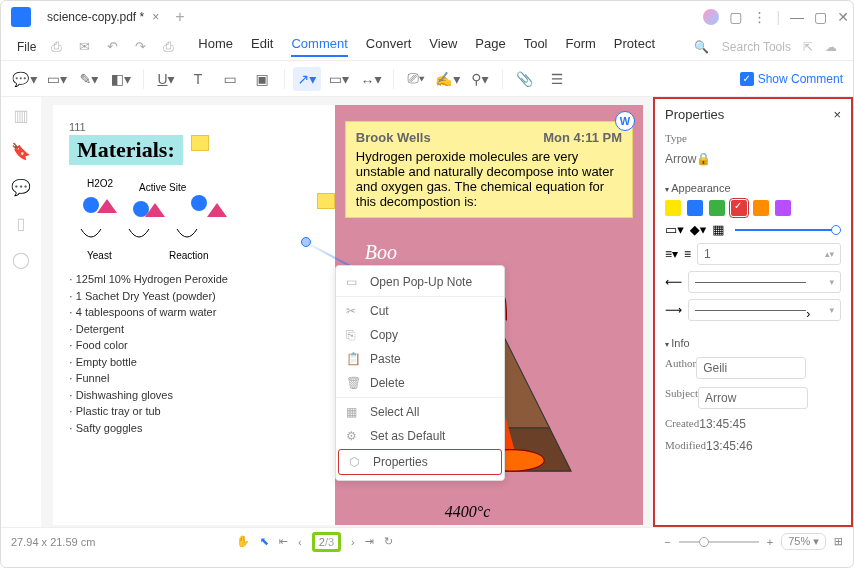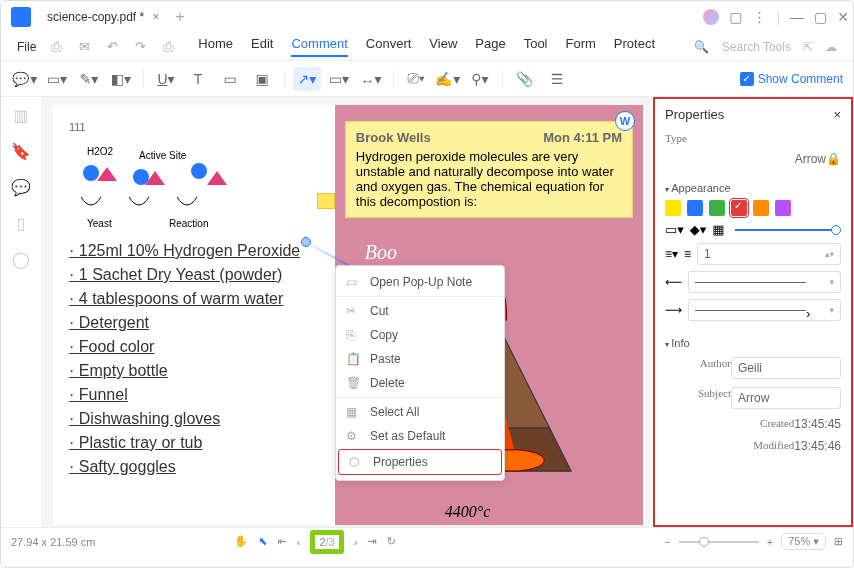--- a/index.html
+++ b/index.html
@@ -33,21 +33,21 @@
 .leftbar { width: 40px; display: flex; flex-direction: column; align-items: center; padding-top: 8px; gap: 16px; color: #ccc; }
 .leftbar div { width: 20px; height: 20px; display:flex; align-items:center; justify-content:center; }
 
 .doc { flex: 1; background: #f5f5f5; padding: 8px 12px; position: relative; overflow: hidden; }
 .page { width: 590px; height: 420px; background: #fff; position: relative; display: flex; }
 .pleft { width: 50%; padding: 16px; }
 .mats-h { display: flex; gap: 8px; }
 .mats { background: #a8e8e8; padding: 2px 8px; font: 700 22px Georgia; }
 .note { width: 18px; height: 16px; background: #ffe45c; border: 1px solid #e8c440; }
 .sketch { margin-top: 8px; height: 80px; position: relative; }
-.list { margin-top: 18px; font-size: 16px; line-height: 1.5; color: #333; text-decoration: underline; }
+.list { margin-top: 18px; font-size: 11px; line-height: 1.5; color: #333; }
 .list div::before { content: "· "; }
 .pright { width: 55%; background: #d88aa0; position: relative; }
 .sticky { margin: 16px 10px; background: #fff29c; border: 1px solid #e6d478; padding: 8px 10px; font-size: 13px; }
 .sticky .hdr { display: flex; justify-content: space-between; font-weight: 600; color: #666; margin-bottom: 4px; }
 .temp { position: absolute; bottom: 4px; left: 110px; font: italic 16px cursive; }
 .wicon { position: absolute; top: 6px; right: 8px; width: 20px; height: 20px; background: #fff; border: 1px solid #2478ff; border-radius: 50%; display:flex; align-items:center; justify-content:center; color:#2478ff; font-size:11px; font-weight:700; }
 
 .arrow-line { position: absolute; top: 144px; left: 264px; width: 90px; height: 2px; background: linear-gradient(90deg, transparent, #2478ff); transform-origin: left; transform: rotate(28deg); }
 .arrow-head { position: absolute; top: 140px; left: 260px; width: 10px; height: 10px; background: #a8c8ff; border: 1px solid #2478ff; border-radius: 50%; }
 
@@ -66,25 +66,25 @@
 .sect-h::before { content: "▾ "; font-size: 8px; }
 .colors { display: flex; gap: 6px; margin: 6px 0; }
 .cswatch { width: 16px; height: 16px; border-radius: 2px; }
 .cswatch.sel { outline: 1px solid #c33; outline-offset: 1px; position: relative; }
 .cswatch.sel::after { content: "✓"; color: #fff; font-size: 10px; position: absolute; top: 0; left: 3px; }
 .prow { display: flex; align-items: center; gap: 6px; margin: 6px 0; }
 .pctl { flex: 1; height: 22px; border: 1px solid #ddd; border-radius: 3px; display: flex; align-items: center; padding: 0 6px; justify-content: space-between; }
 .pinput { flex: 1; height: 22px; border: 1px solid #ddd; border-radius: 3px; padding: 0 6px; display: flex; align-items: center; color: #666; }
 .slider { flex: 1; height: 2px; background: #2478ff; position: relative; margin: 0 4px; }
 .slider::after { content: ""; position: absolute; right: -4px; top: -4px; width: 8px; height: 8px; border: 1px solid #2478ff; background: #fff; border-radius: 50%; }
-.irow { display: flex; justify-content: flex-end; margin: 8px 0; }
+.irow { display: flex; justify-content: flex-start; margin: 8px 0; }
 
 .status { height: 28px; border-top: 1px solid #eee; display: flex; align-items: center; padding: 0 10px; font-size: 11px; color: #888; gap: 10px; }
 .status .mid { margin: 0 auto; display: flex; gap: 10px; align-items: center; }
-.status .pg { border: 5px solid #84cc16; padding: 1px 4px; border-radius: 3px; }
+.status .pg { border: 3px solid #84cc16; padding: 1px 4px; border-radius: 3px; }
 .status .right { margin-left: auto; display: flex; gap: 8px; align-items: center; }
 .zoom { width: 80px; height: 2px; background: #ccc; position: relative; }
 .zoom::after { content: ""; width: 8px; height: 8px; background: #fff; border: 1px solid #aaa; border-radius: 50%; position: absolute; top: -4px; left: 20px; }
 .pct { border: 1px solid #ddd; padding: 1px 6px; border-radius: 6px; }
 </style>
 </head>
 <body>
 
 <div class="titlebar">
   <div class="app-icon"></div>
@@ -163,20 +163,24 @@
     <div>🔖</div>
     <div>💬</div>
     <div>▯</div>
     <div>◯</div>
   </div>
 
   <div class="doc">
     <div class="page">
       <div class="pleft">
         <div style="font-size:11px;color:#666;margin-bottom:2px">111</div>
+        <div class="mats-h">
+          <span class="mats">Materials:</span>
+          <span class="note"></span>
+        </div>
         <div class="sketch">
           <svg width="220" height="90">
             <text x="18" y="14" font-size="10">H2O2</text>
             <text x="70" y="18" font-size="10">Active Site</text>
             <circle cx="22" cy="32" r="8" fill="#2478ff"></circle>
               <polygon points="38,26 48,40 28,40" fill="#e23c7c"></polygon>
             <circle cx="72" cy="36" r="8" fill="#2478ff"></circle>
               <polygon points="86,30 96,44 76,44" fill="#e23c7c"></polygon>
             <circle cx="130" cy="30" r="8" fill="#2478ff"></circle>
               <polygon points="148,30 158,44 138,44" fill="#e23c7c"></polygon>

